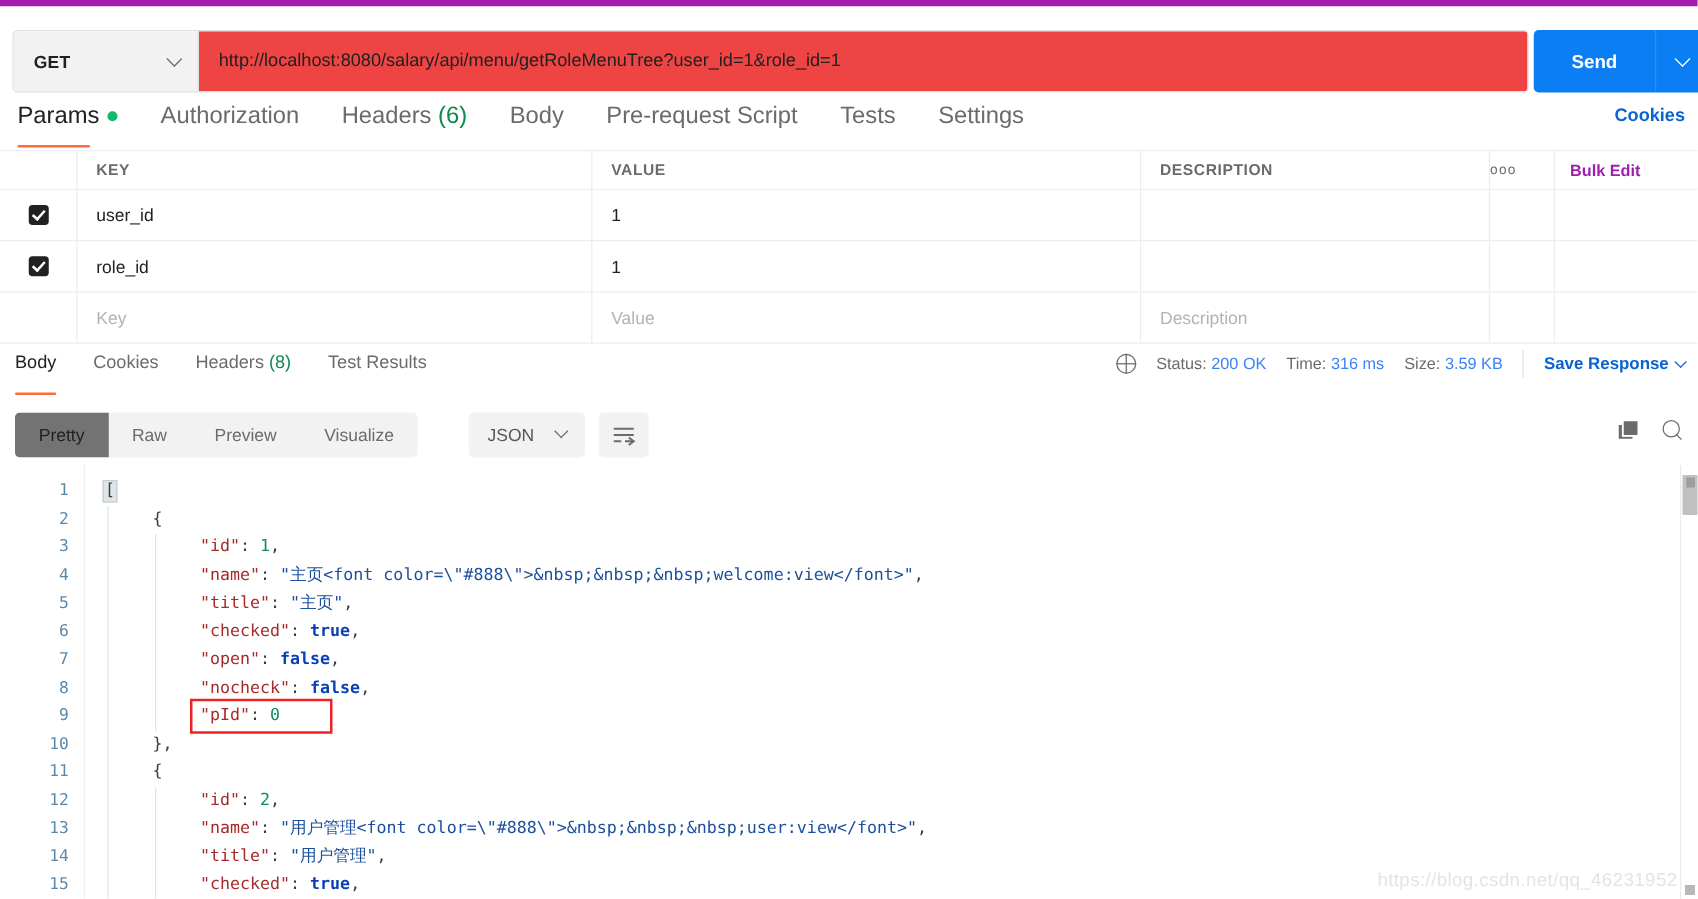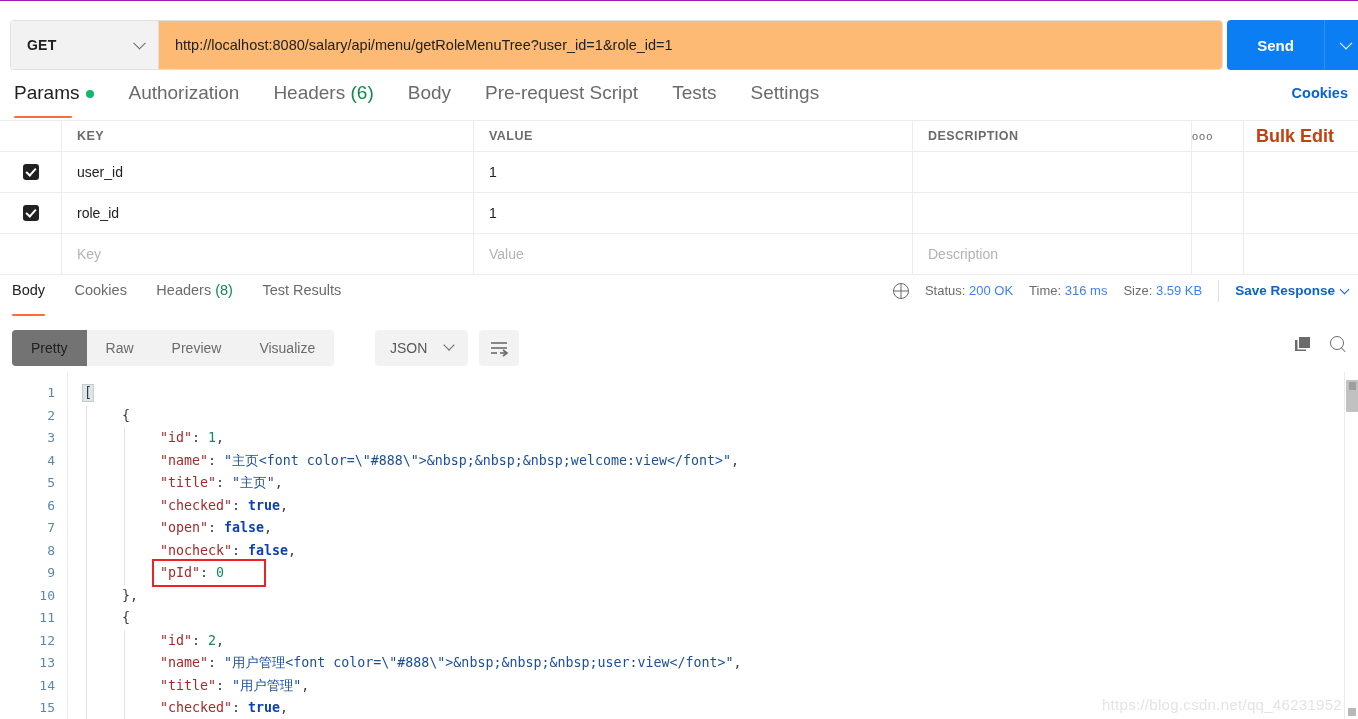--- a/index.html
+++ b/index.html
@@ -7,21 +7,21 @@
     width: 1358px; height: 719px;
     background: #ffffff;
     font-family: "Liberation Sans", sans-serif;
     overflow: hidden;
   }
 
   
   .url-row {
     position: absolute; left: 0; top: 0; width: 1358px; height: 88px;
     background: #ffffff;
-    border-top: 1px solid #a21caf;
+    border-top: 5px solid #a21caf;
   }
   .method-url-wrap {
     position: absolute; left: 10px; top: 19px;
     width: 1213px; height: 50px;
     display: flex;
     border: 1px solid #e0e0e0;
     border-radius: 4px;
     background: #ffffff;
     overflow: hidden;
   }
@@ -41,21 +41,21 @@
     position: absolute; right: 14px; top: 50%;
     width: 9px; height: 9px;
     border-right: 1.6px solid #6b6b6b;
     border-bottom: 1.6px solid #6b6b6b;
     transform: translateY(-70%) rotate(45deg);
   }
   .url-input {
     flex: 1; height: 48px;
     display: flex; align-items: center;
     padding: 0 16px;
-    background: #fdba74;
+    background: #ef4444;
     font-size: 14.5px; color: #212121;
     white-space: nowrap; overflow: hidden;
     cursor: text;
   }
   .send-wrap {
     position: absolute; left: 1227px; top: 19px;
     height: 50px; width: 140px;
     display: flex;
     background: #0b7ef4;
     border-radius: 4px 0 0 4px;
@@ -128,21 +128,21 @@
   .cell-val { width: 439px; border-right: 1px solid #ededed; display: flex; align-items: center; padding-left: 15px; }
   .cell-desc { flex: 1; display: flex; align-items: center; padding-left: 15px; border-right: 1px solid #ededed; }
   .cell-dots { width: 52px; display: flex; align-items: center; border-right: 1px solid #ededed;}
   .cell-bulk { width: 114px; display: flex; align-items: center; padding-left: 12px; }
   .prow.head .cell-key, .prow.head .cell-val, .prow.head .cell-desc { border-right-color: #ededed; }
   .th {
     font-size: 12.5px; color: #6b6b6b; font-weight: bold; letter-spacing: .45px;
   }
   .td { font-size: 14px; color: #212121; }
   .td.ph { color: #b3b3b3; }
-  .bulk { font-size: 18px; color: #c2410c; font-weight: bold; cursor: pointer; }
+  .bulk { font-size: 13px; color: #a21caf; font-weight: bold; cursor: pointer; }
   .dots { font-size: 11px; color: #6b6b6b; letter-spacing: 1px; cursor: pointer; }
   .cb {
     width: 16px; height: 16px; border-radius: 3px; background: #212121;
     position: relative; cursor: pointer;
   }
   .cb::after {
     content: ""; position: absolute; left: 5px; top: 2px;
     width: 4px; height: 8px;
     border-right: 2px solid #fff; border-bottom: 2px solid #fff;
     transform: rotate(42deg);

